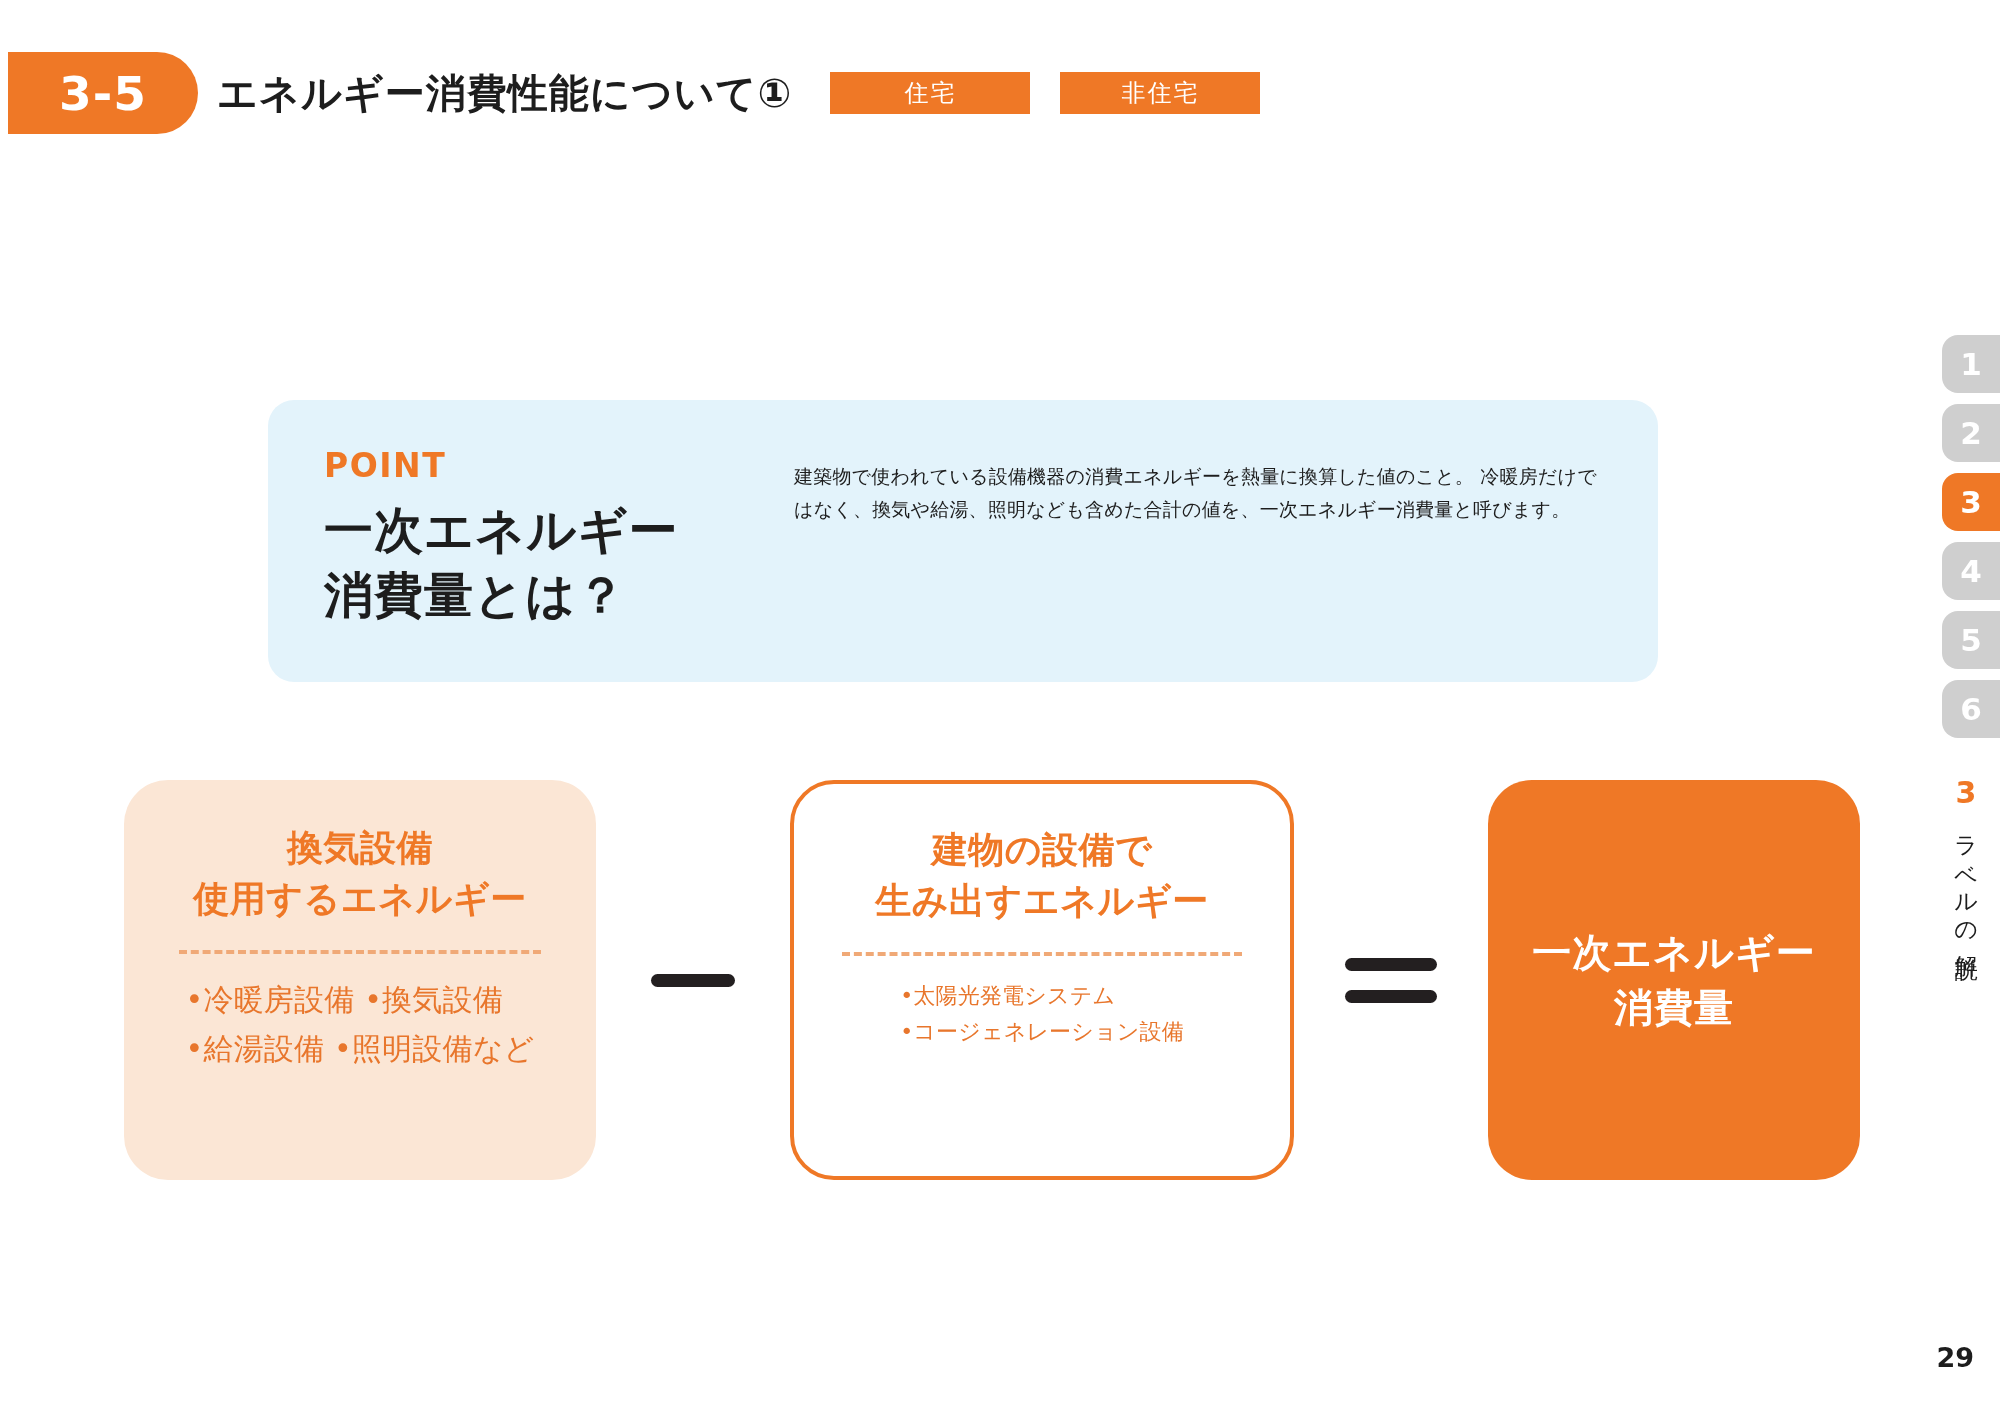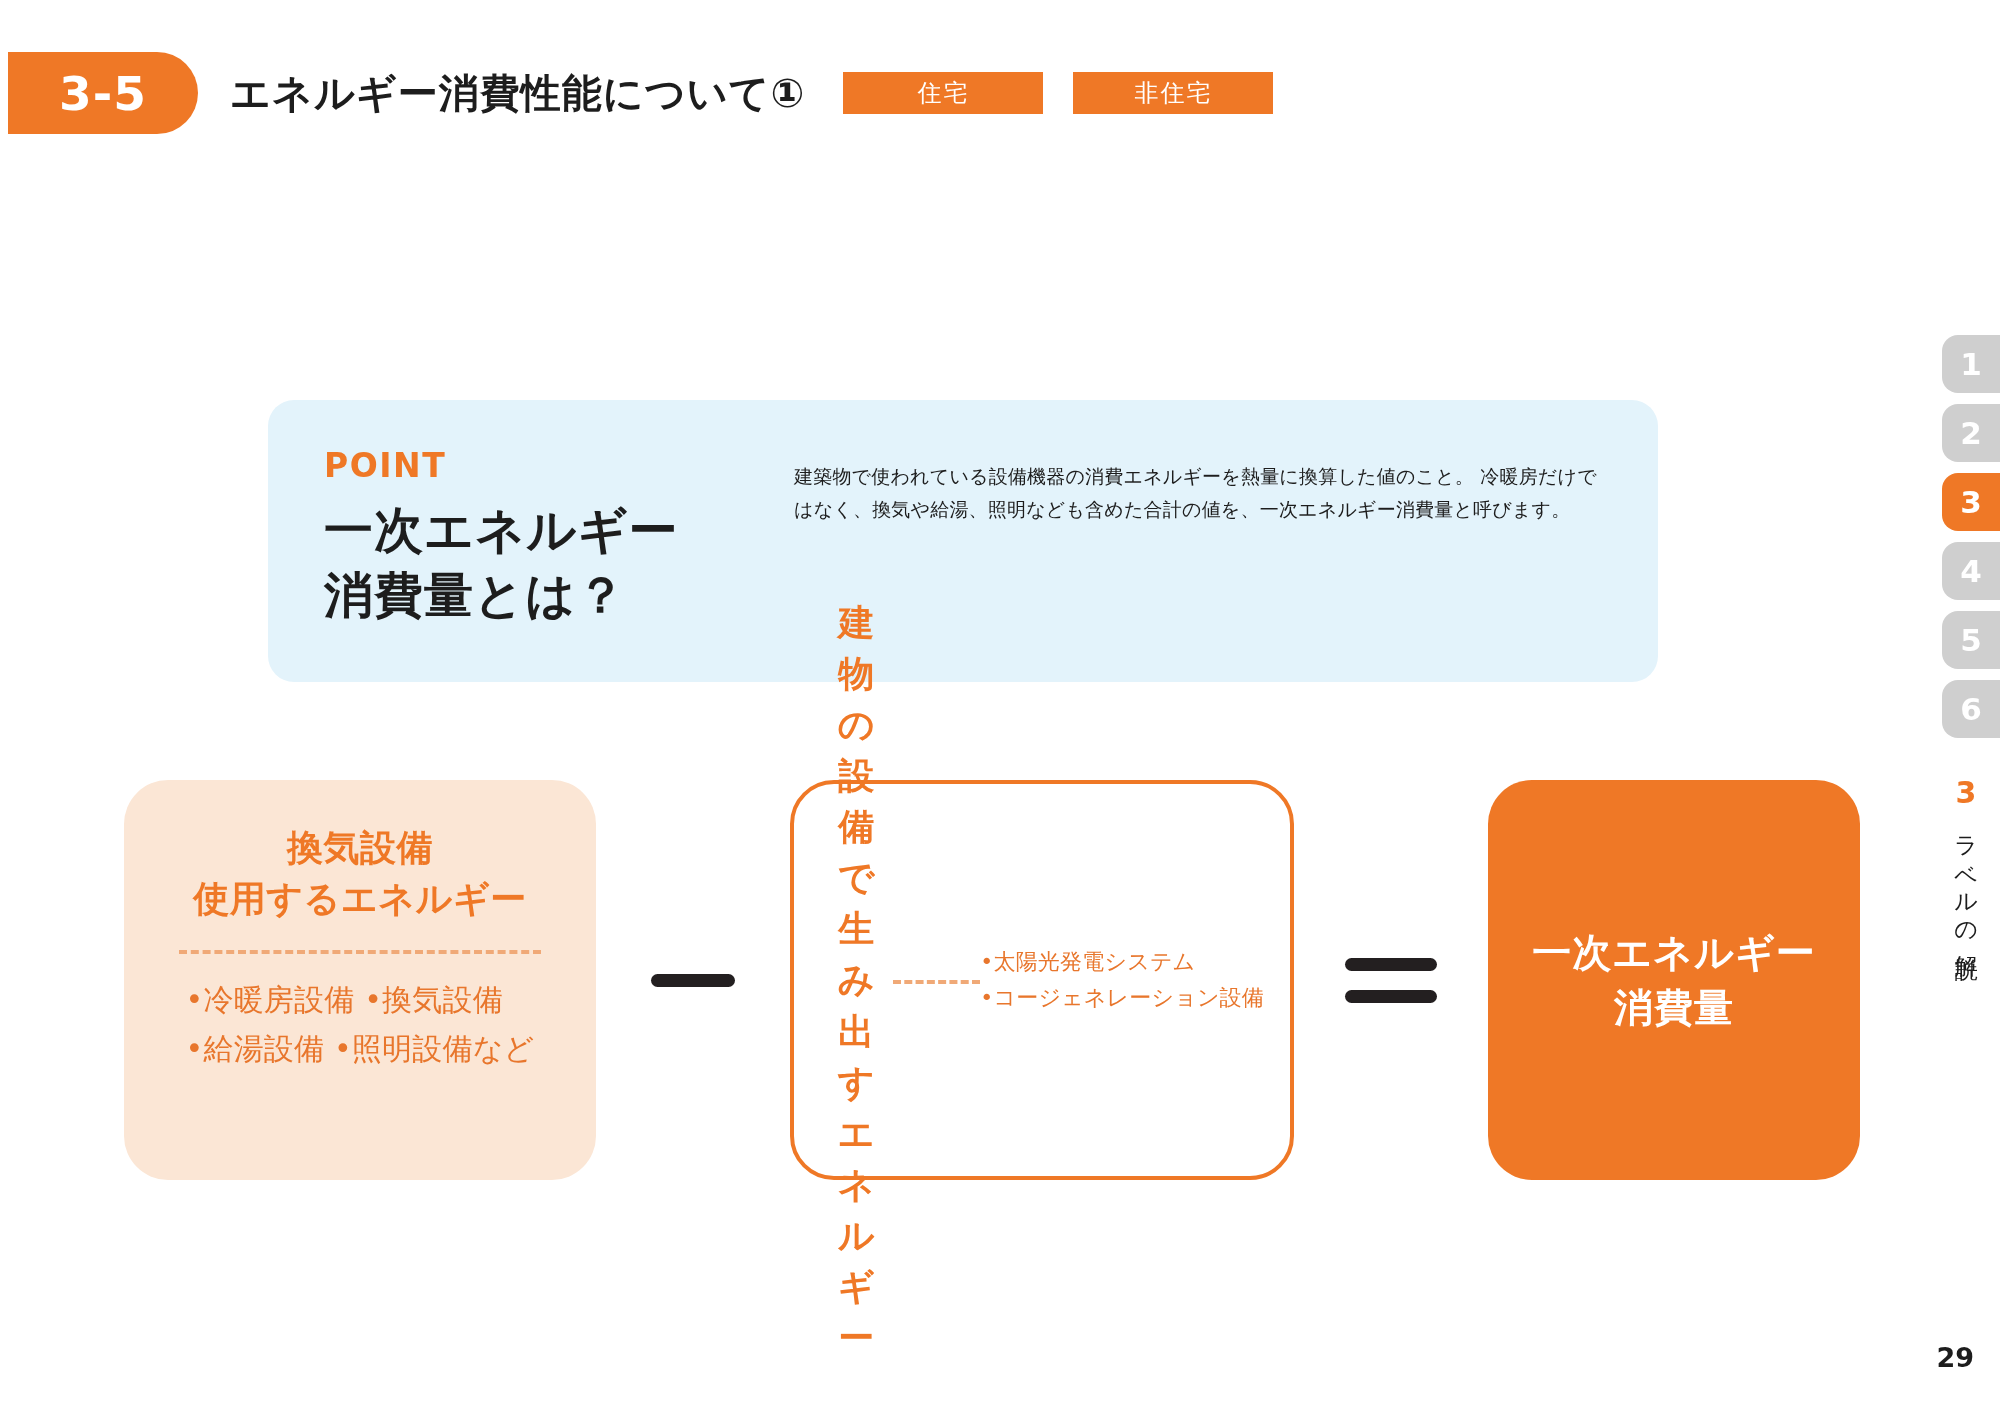--- a/index.html
+++ b/index.html
@@ -37,21 +37,21 @@
     display: flex;
     align-items: center;
     justify-content: center;
     color: #ffffff;
     font-size: 47px;
     font-weight: bold;
     letter-spacing: 1px;
   }
 
   .header-title {
-    margin-left: 32px;
+    margin-left: 19px;
     font-size: 40px;
     font-weight: bold;
     color: #1d1d1d;
     letter-spacing: 1px;
     white-space: nowrap;
   }
 
   .header-badges {
     margin-left: 38px;
     display: flex;
@@ -142,21 +142,21 @@
     align-items: center;
   }
 
   .card-mid {
     width: 504px;
     height: 400px;
     background: #ffffff;
     border: 4px solid #ef7826;
     padding: 40px 26px;
     display: flex;
-    flex-direction: row;
+    flex-direction: column;
     align-items: center;
   }
 
   .card-right {
     width: 372px;
     height: 400px;
     background: #ef7826;
     display: flex;
     align-items: center;
     justify-content: center;

